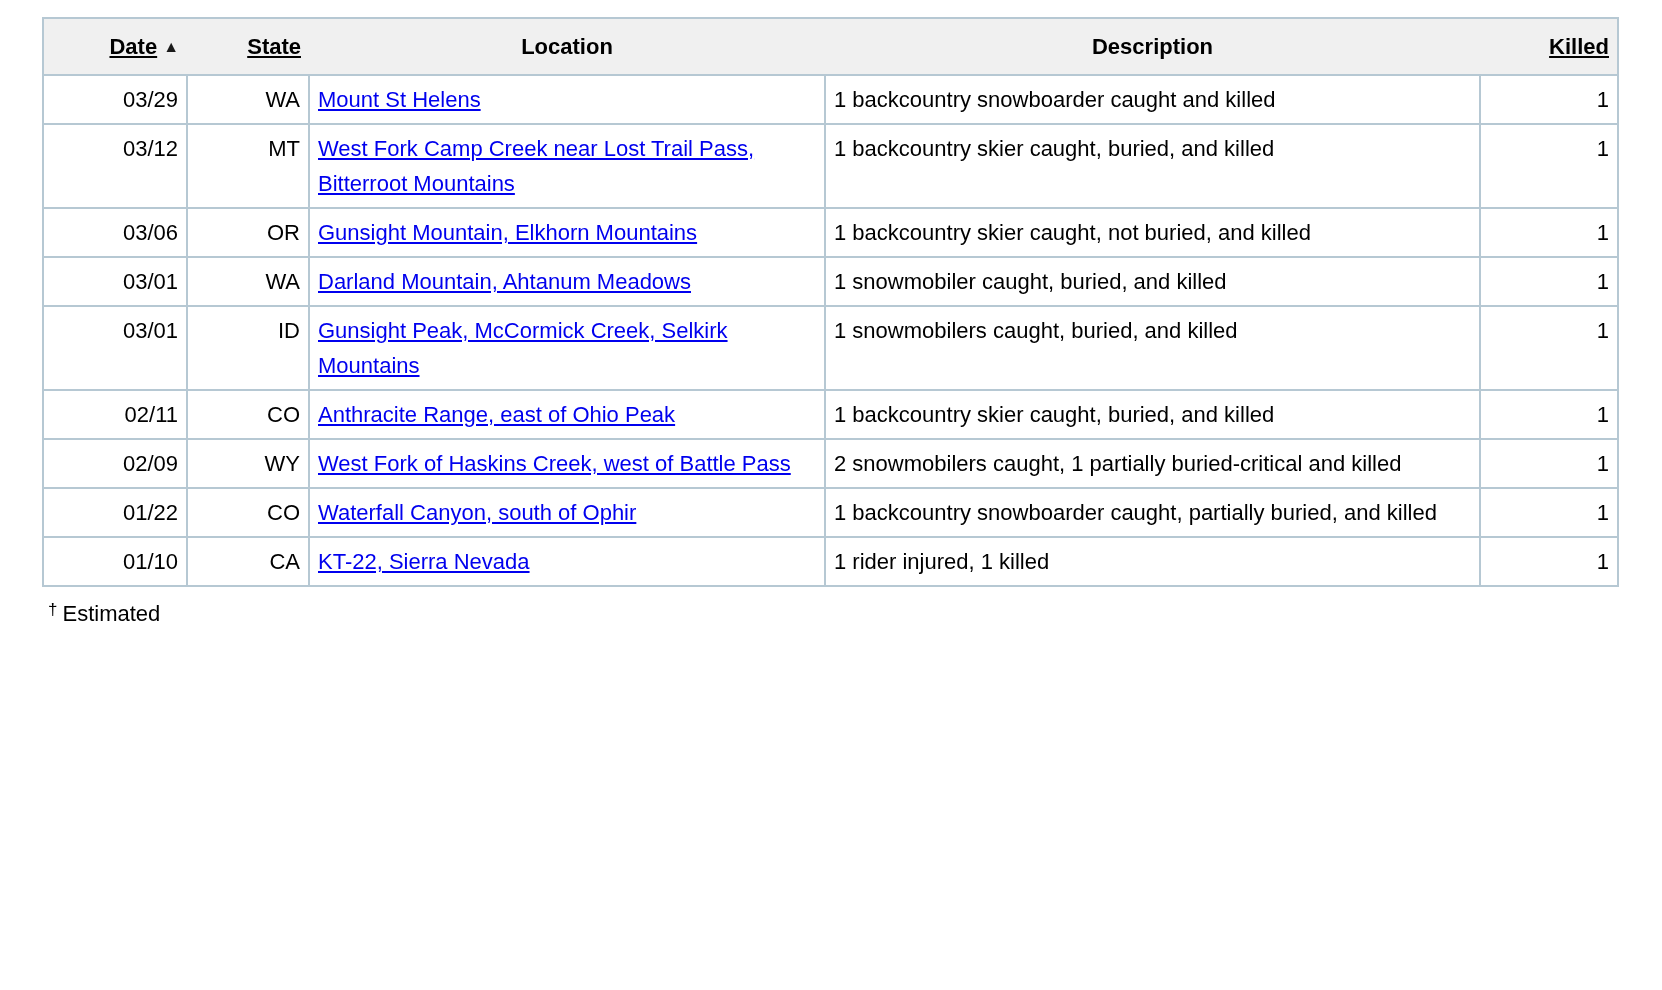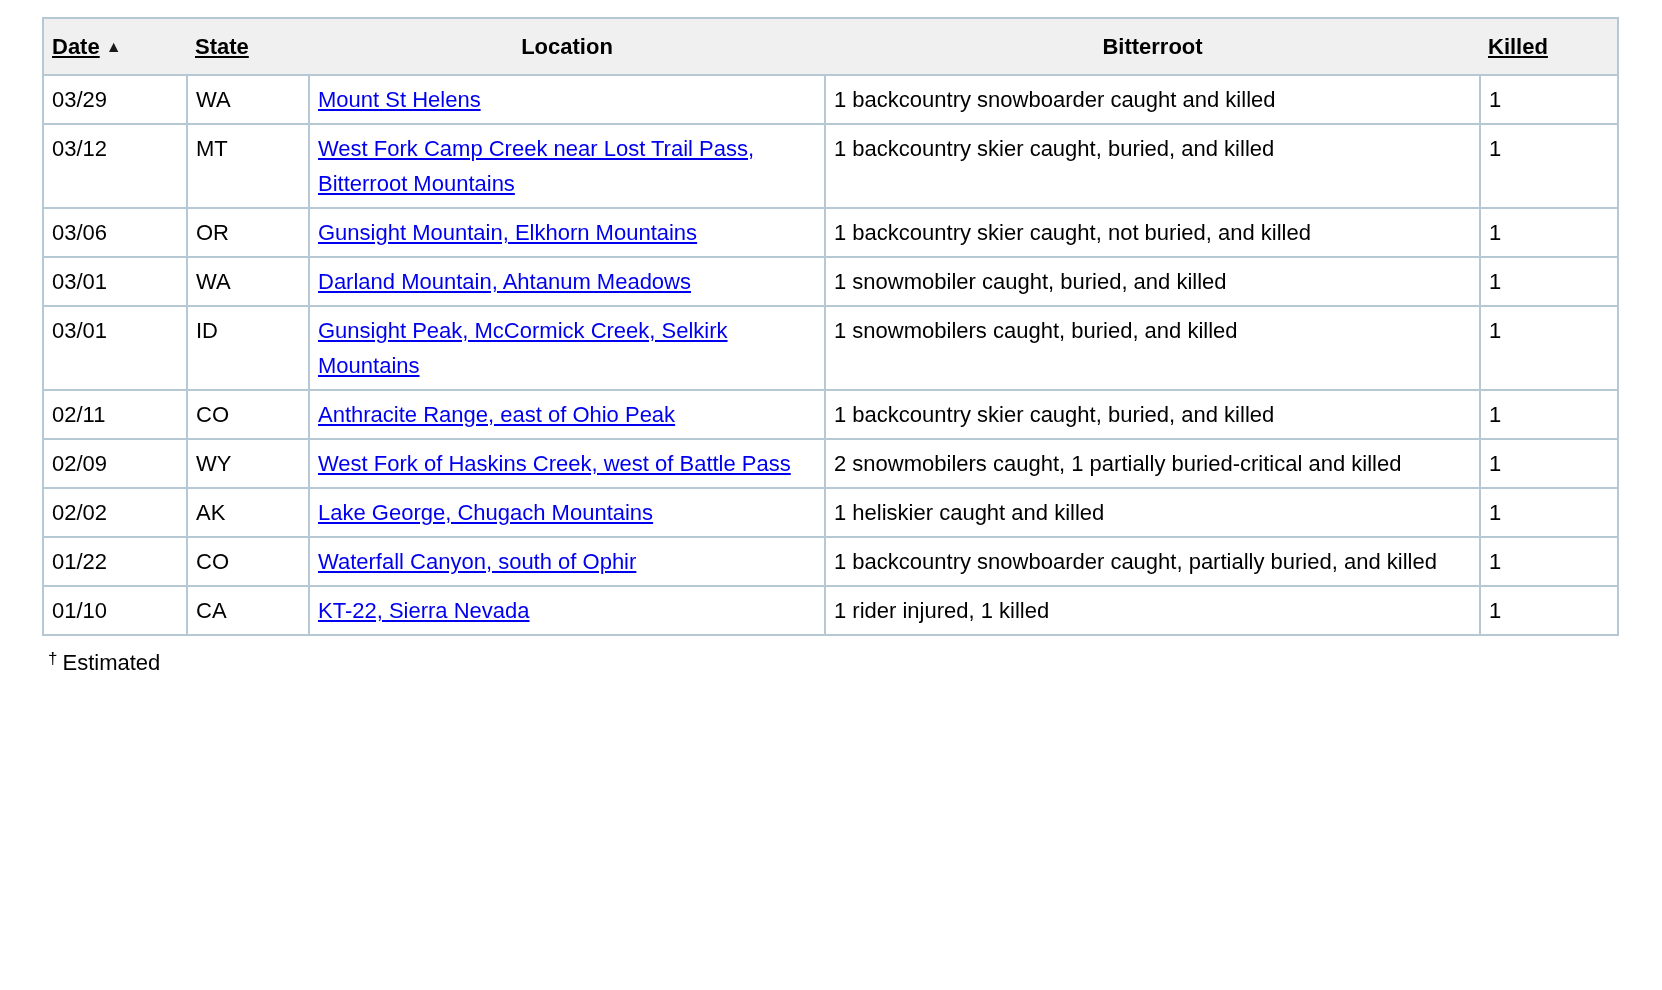--- a/index.html
+++ b/index.html
@@ -38,41 +38,41 @@
     background: var(--header_bg);
     border: none;
     border-bottom: 2px solid var(--table_border);
     font-size: 22px;
     font-weight: bold;
     line-height: 35px;
     padding: 10px 8px;
     text-align: center;
     white-space: nowrap;
   }
-  thead th.center { text-align: left; }
+  thead th.center { text-align: right; }
   thead th .th-label { color: var(--text_black); }
   thead th.sortable { cursor: pointer; }
   thead th.sortable .th-label { text-decoration: underline; }
   .sort-arrow {
     display: inline-block;
     font-size: 16px;
     margin-left: 6px;
     vertical-align: 2px;
     color: #1a1a1a;
   }
 
   tbody td {
     border: 2px solid var(--table_border);
     font-size: 22px;
     line-height: 35px;
     padding: 6px 8px;
     vertical-align: top;
     background: #ffffff;
   }
-  tbody td.center { text-align: left; }
+  tbody td.center { text-align: right; }
   a.loc-link {
     color: var(--link_blue);
     text-decoration: underline;
     cursor: pointer;
   }
 
   .footnote {
     margin: 10px 0 17px 6px;
     font-size: 22px;
     line-height: 26px;
@@ -100,21 +100,21 @@
         <th class="center sortable">
           <span class="th-label">Date</span><span class="sort-arrow">▲</span>
         </th>
         <th class="center sortable">
           <span class="th-label">State</span>
         </th>
         <th>
           <span class="th-label">Location</span>
         </th>
         <th>
-          <span class="th-label">Bitterroot</span>
+          <span class="th-label">Description</span>
         </th>
         <th class="center sortable">
           <span class="th-label">Killed</span>
         </th>
       </tr>
     </thead>
     <tbody>
   <tr>
     <td class="center">03/29</td>
     <td class="center">WA</td>
@@ -165,27 +165,20 @@
   </tr>
 
   <tr>
     <td class="center">02/09</td>
     <td class="center">WY</td>
     <td><a class="loc-link" href="#">West Fork of Haskins Creek, west of Battle Pass</a></td>
     <td>2 snowmobilers caught, 1 partially buried-critical and killed</td>
     <td class="center">1</td>
   </tr>
 
-  <tr>
-    <td class="center">02/02</td>
-    <td class="center">AK</td>
-    <td><a class="loc-link" href="#">Lake George, Chugach Mountains</a></td>
-    <td>1 heliskier caught and killed</td>
-    <td class="center">1</td>
-  </tr>
 
   <tr>
     <td class="center">01/22</td>
     <td class="center">CO</td>
     <td><a class="loc-link" href="#">Waterfall Canyon, south of Ophir</a></td>
     <td>1 backcountry snowboarder caught, partially buried, and killed</td>
     <td class="center">1</td>
   </tr>
 
 

